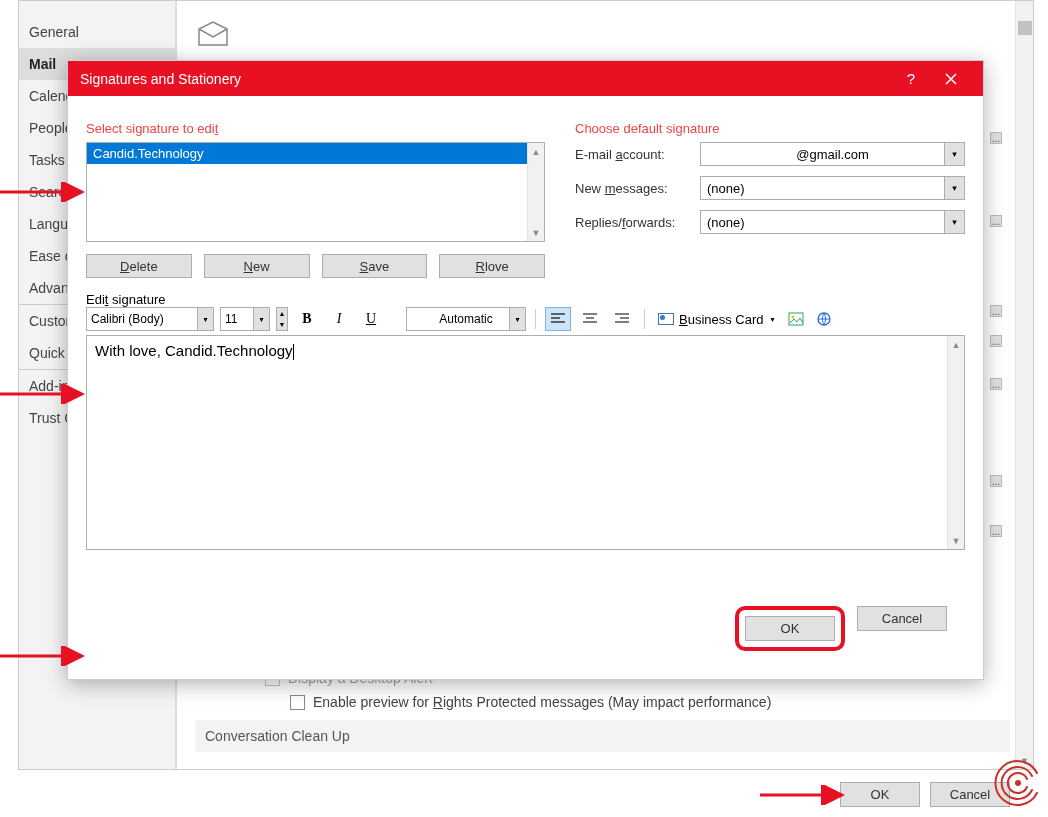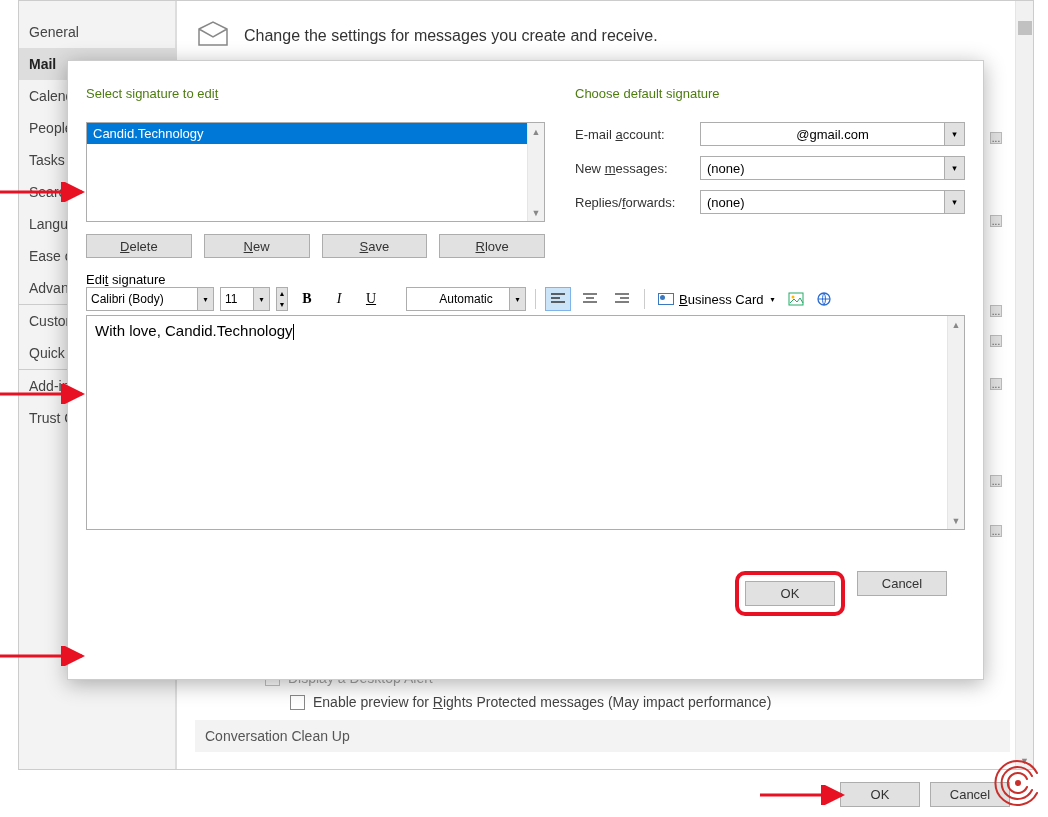--- a/index.html
+++ b/index.html
@@ -37,21 +37,21 @@
 
 .tabs { display: flex; }
 .tab { padding: 6px 14px; border: 1px solid #ccc; border-bottom: none; font-size: 13px; background: #f3f3f3; cursor: pointer; margin-right: -1px; }
 .tab.active { background: #fff; position: relative; z-index: 2; }
 .tab-panel { border: 1px solid #ccc; padding: 14px; flex: 1; display: flex; flex-direction: column; position: relative; margin-top: -1px; }
 
 
 .upper { display: flex; gap: 30px; }
 .upper-left { flex: 1; }
 .upper-right { width: 390px; }
-.section-label { font-size: 13px; color: #4d7c0f; margin-bottom: 21px; }
+.section-label { font-size: 13px; color: #ef4444; margin-bottom: 6px; }
 .sig-list { border: 1px solid #adadad; height: 100px; background: #fff; position: relative; overflow: hidden; }
 .sig-list-item { background: #0078d7; color: #fff; padding: 3px 6px; font-size: 13px; }
 .sig-list-scroll { position: absolute; right: 0; top: 0; width: 17px; height: 100%; background: #f1f1f1; border-left: 1px solid #e5e5e5; }
 .sig-list-scroll .arrow { width: 100%; height: 17px; display: flex; align-items: center; justify-content: center; font-size: 9px; color: #888; }
 .sig-btns { display: flex; gap: 12px; margin-top: 12px; }
 .dlg-btn { flex: 1; height: 24px; border: 1px solid #adadad; background: #e1e1e1; font-size: 13px; color: #333; display: flex; align-items: center; justify-content: center; cursor: pointer; }
 
 .field-row { display: flex; align-items: center; margin-bottom: 10px; gap: 10px; }
 .field-label { width: 115px; font-size: 13px; color: #333; }
 .field-select { flex: 1; height: 24px; border: 1px solid #adadad; background: #fff; display: flex; align-items: center; padding: 0 6px; font-size: 13px; position: relative; cursor: pointer; }
@@ -121,21 +121,20 @@
     <div class="sidebar-item divider">Add-ins</div>
     <div class="sidebar-item">Trust Center</div>
   </div>
   <div class="main-panel">
     <div class="main-header">
       <span class="envelope-icon">
         <svg viewBox="0 0 32 26">
             <path d="M2 8 L16 1 L30 8 L30 24 L2 24 Z M2 8 L16 16 L30 8" fill="none" stroke="#888" stroke-width="1.5"></path>
           </svg>
       </span>
-      <span class="main-header-text">Change the settings for messages you create and receive.</span>
     </div>
     <div class="bg-scrollbar">
       <div class="thumb"></div>
       <div style="position:absolute;bottom:0;left:0;width:100%;height:17px;display:flex;align-items:center;justify-content:center;font-size:9px;color:#888;">▼</div>
     </div>
   </div>
 </div>
 
 <div class="sliver" style="top:132px;left:990px;">...</div>
 <div class="sliver" style="top:215px;left:990px;">...</div>
@@ -156,20 +155,29 @@
   </div>
   <div class="bg-section">Conversation Clean Up</div>
 </div>
 
 <div class="bg-buttons">
   <div class="bg-btn">OK</div>
   <div class="bg-btn">Cancel</div>
 </div>
 
 <div class="dialog">
+  <div class="dialog-titlebar">
+    <span class="title">Signatures and Stationery</span>
+    <span class="tb-btn">?</span>
+    <span class="tb-btn">
+      <svg width="12" height="12" viewBox="0 0 12 12">
+          <path d="M1 1 L11 11 M11 1 L1 11" stroke="#fff" stroke-width="1.5"></path>
+        </svg>
+    </span>
+  </div>
   <div class="dialog-body">
     <div class="tabs">
     </div>
     <div class="tab-panel" style="border:none;padding:12px 0 0 0;">
       <div class="upper">
         <div class="upper-left">
           <div class="section-label"><span>Select signature to edi</span><u class="accel">t</u></div>
           <div class="sig-list">
             <div class="sig-list-item">Candid.Technology</div>
             <div class="sig-list-scroll">

